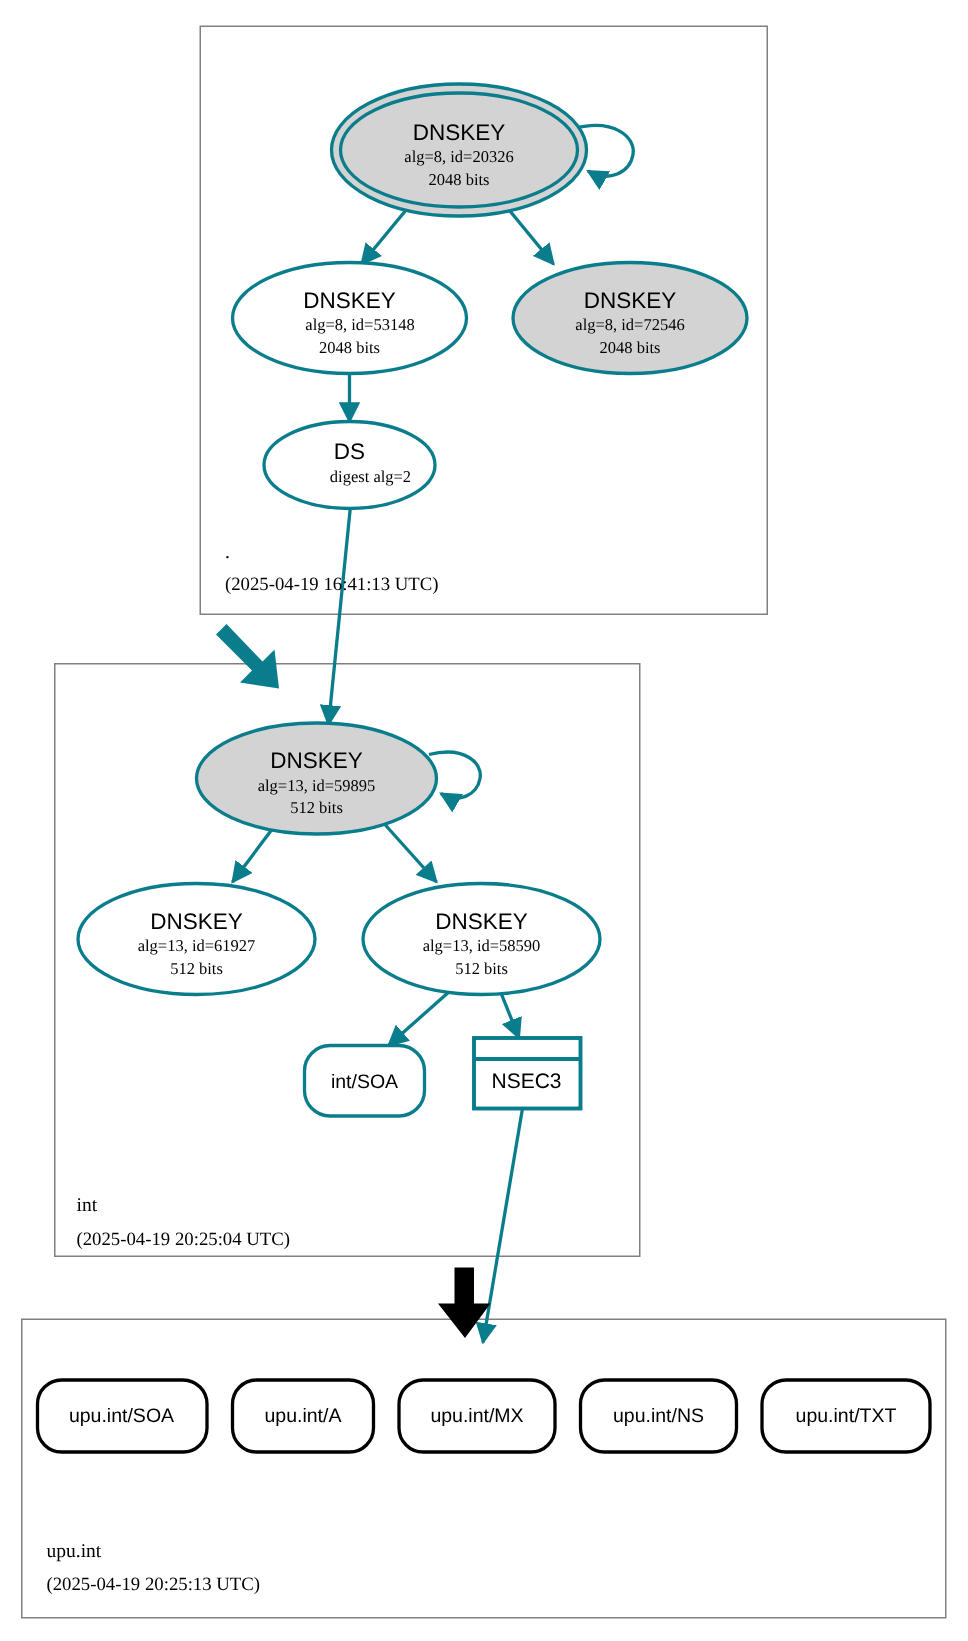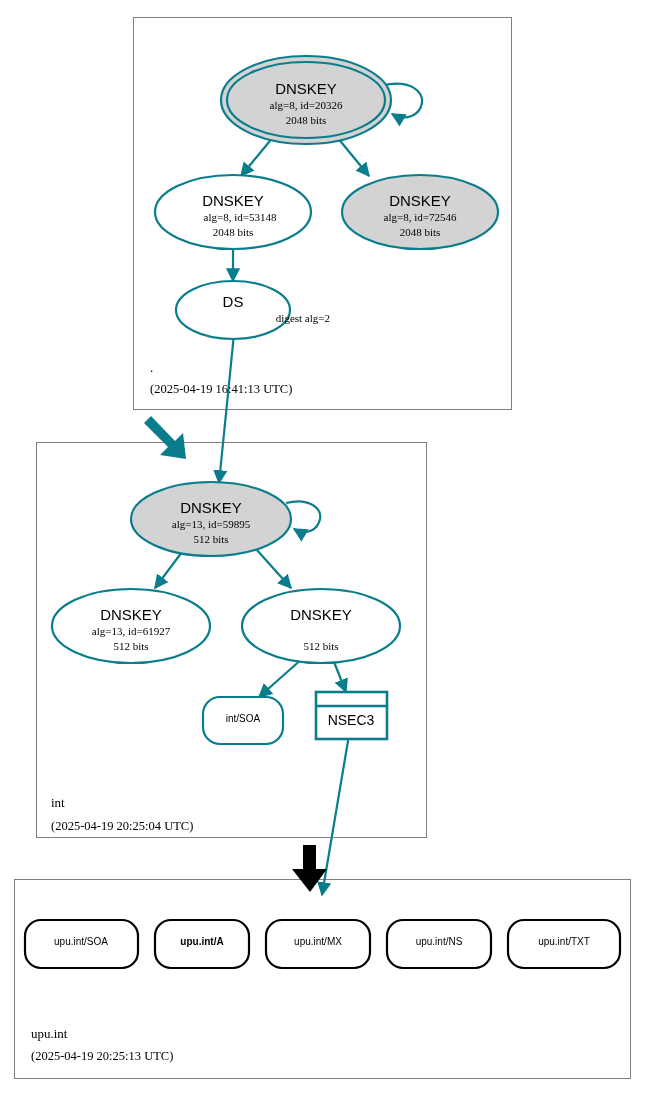--- a/index.html
+++ b/index.html
@@ -16,21 +16,21 @@
   .zonelabel{
     position:absolute;font-family:"Liberation Serif", serif;color:#000;white-space:nowrap;
   }
   .zonename{font-size:13px;}
   .zonetime{font-size:12.5px;}
   .nodetext{
     position:absolute;text-align:center;white-space:nowrap;color:#000;pointer-events:none;
   }
   .t-title{font-family:"Liberation Sans", sans-serif;font-size:15px;}
   .t-sub{font-family:"Liberation Serif", serif;font-size:11px;}
-  .t-plain{font-family:"Liberation Sans", sans-serif;font-size:10px;}
+  .t-plain{font-family:"Liberation Sans", sans-serif;font-size:13px;}
 </style>
 </head>
 <body>
 
 <div id="stage">
 
   <div class="zonebox" style="left:133px;top:17px;width:379px;height:393px;"></div>
 
   <div class="zonebox" style="left:36px;top:442px;width:391px;height:396px;"></div>
 
@@ -117,39 +117,40 @@
 
   <div class="nodetext t-title" style="left:133px;top:192px;width:200px;">DNSKEY</div>
   <div class="nodetext t-sub" style="left:140px;top:211px;width:200px;">alg=8, id=53148</div>
   <div class="nodetext t-sub" style="left:133px;top:226px;width:200px;">2048 bits</div>
 
   <div class="nodetext t-title" style="left:320px;top:192px;width:200px;">DNSKEY</div>
   <div class="nodetext t-sub" style="left:320px;top:211px;width:200px;">alg=8, id=72546</div>
   <div class="nodetext t-sub" style="left:320px;top:226px;width:200px;">2048 bits</div>
 
   <div class="nodetext t-title" style="left:133px;top:293px;width:200px;">DS</div>
-  <div class="nodetext t-sub" style="left:130px;top:312px;width:200px;text-align:right;">digest alg=2</div>
+  <div class="nodetext t-sub" style="left:147px;top:312px;width:200px;">digest alg=2</div>
 
   <div class="nodetext t-title" style="left:111px;top:499px;width:200px;">DNSKEY</div>
   <div class="nodetext t-sub" style="left:111px;top:518px;width:200px;">alg=13, id=59895</div>
   <div class="nodetext t-sub" style="left:111px;top:533px;width:200px;">512 bits</div>
 
   <div class="nodetext t-title" style="left:31px;top:606px;width:200px;">DNSKEY</div>
   <div class="nodetext t-sub" style="left:31px;top:625px;width:200px;">alg=13, id=61927</div>
   <div class="nodetext t-sub" style="left:31px;top:640px;width:200px;">512 bits</div>
 
   <div class="nodetext t-title" style="left:221px;top:606px;width:200px;">DNSKEY</div>
+  <div class="nodetext t-sub" style="left:221px;top:625px;width:200px;">alg=13, id=58590</div>
   <div class="nodetext t-sub" style="left:221px;top:640px;width:200px;">512 bits</div>
 
   <div class="nodetext t-plain" style="left:163px;top:713px;width:160px;">int/SOA</div>
 
   <div class="nodetext t-plain" style="left:271px;top:712px;width:160px;font-size:14px;">NSEC3</div>
 
   <div class="nodetext t-plain" style="left:1px;top:936px;width:160px;">upu.int/SOA</div>
-  <div class="nodetext t-plain" style="left:122px;top:936px;width:160px;font-weight:bold;">upu.int/A</div>
+  <div class="nodetext t-plain" style="left:122px;top:936px;width:160px;">upu.int/A</div>
   <div class="nodetext t-plain" style="left:238px;top:936px;width:160px;">upu.int/MX</div>
   <div class="nodetext t-plain" style="left:359px;top:936px;width:160px;">upu.int/NS</div>
   <div class="nodetext t-plain" style="left:484px;top:936px;width:160px;">upu.int/TXT</div>
 
   <div class="zonelabel zonename" style="left:150px;top:360px;">.</div>
   <div class="zonelabel zonetime" style="left:150px;top:382px;">(2025-04-19 16:41:13 UTC)</div>
 
   <div class="zonelabel zonename" style="left:51px;top:795px;">int</div>
   <div class="zonelabel zonetime" style="left:51px;top:819px;">(2025-04-19 20:25:04 UTC)</div>
 

